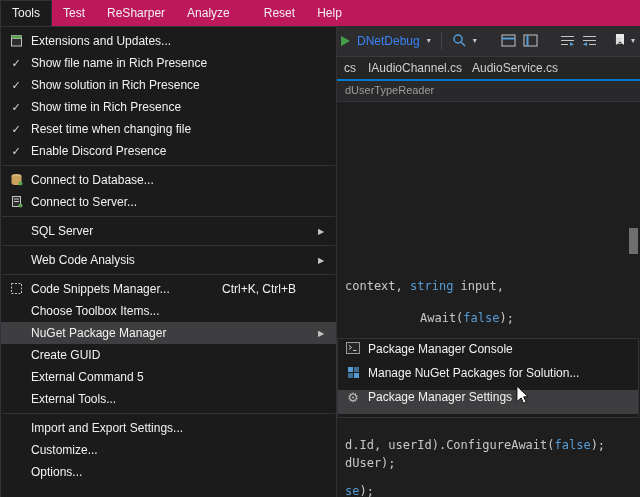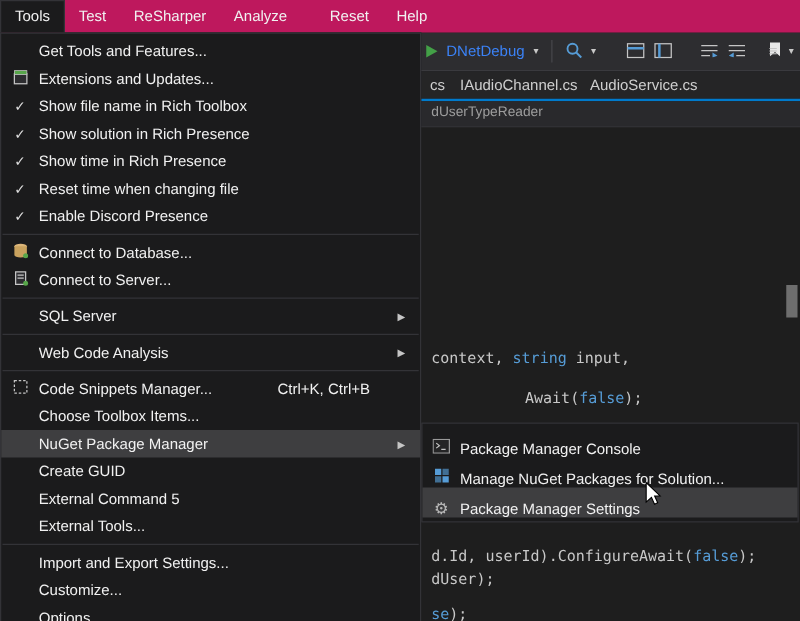--- a/index.html
+++ b/index.html
@@ -43,21 +43,21 @@
   .mi { height:22px; display:flex; align-items:center; }
   .mi.hl { background:#3e3e40; }
   .gut { width:30px; flex:none; text-align:center; color:#dcdcdc; font-size:11px; display:flex; align-items:center; justify-content:center; }
   .lbl { flex:1; color:#f1f1f1; white-space:nowrap; overflow:hidden; }
   .sc { width:96px; flex:none; color:#f1f1f1; white-space:nowrap; }
   .arr { width:18px; flex:none; color:#c5c5c5; font-size:8px; }
   .msep { height:1px; background:#333337; margin:3px 1px; }
 
   
   .submenu { position:absolute; left:337px; top:338px; width:302px; background:#1b1b1c; border:1px solid #333337; padding:3px 0; z-index:11; }
-  .smi { height:24px; display:flex; align-items:flex-end; }
+  .smi { height:24px; display:flex; align-items:flex-start; }
   .smi.hl { background:#3e3e40; }
   .gear-glyph { font-size:13px; color:#b8b8b8; }
 
   .cursor { position:absolute; left:515px; top:385px; z-index:20; }
 </style>
 </head>
 <body>
 
 <div class="app">
 
@@ -141,37 +141,33 @@
     <div class="code" style="left:345px; top:177px;"><span>context, </span><span class="kw">string</span><span> input,</span></div>
     <div class="code" style="left:420px; top:209px;"><span>Await(</span><span class="kw">false</span><span>);</span></div>
     <div class="code" style="left:345px; top:336px;"><span>d.Id, userId).ConfigureAwait(</span><span class="kw">false</span><span>);</span></div>
     <div class="code" style="left:345px; top:354px;"><span>dUser);</span></div>
     <div class="code" style="left:345px; top:382px;"><span class="kw">se</span><span>);</span></div>
     <div class="scroll-thumb"></div>
   </div>
 
   <div class="menu">
     <div class="mi">
-      <span class="gut"></span>
-      <span class="lbl">Get Tools and Features...</span>
-    </div>
-    <div class="mi">
       <span class="gut">
           <span><svg width="13" height="13">
               <rect x="1.5" y="4" width="10" height="8" fill="#2d2d30" stroke="#c5c5c5"></rect>
               <rect x="1.5" y="1.5" width="10" height="3" fill="#57a64a" stroke="#c5c5c5" stroke-width="0.6"></rect>
             </svg></span>
         </span>
       <span class="lbl">Extensions and Updates...</span>
     </div>
     <div class="mi">
       <span class="gut">
           <span>✓</span>
         </span>
-      <span class="lbl">Show file name in Rich Toolbox</span>
+      <span class="lbl">Show file name in Rich Presence</span>
     </div>
     <div class="mi">
       <span class="gut">
           <span>✓</span>
         </span>
       <span class="lbl">Show solution in Rich Presence</span>
     </div>
     <div class="mi">
       <span class="gut">
           <span>✓</span>

